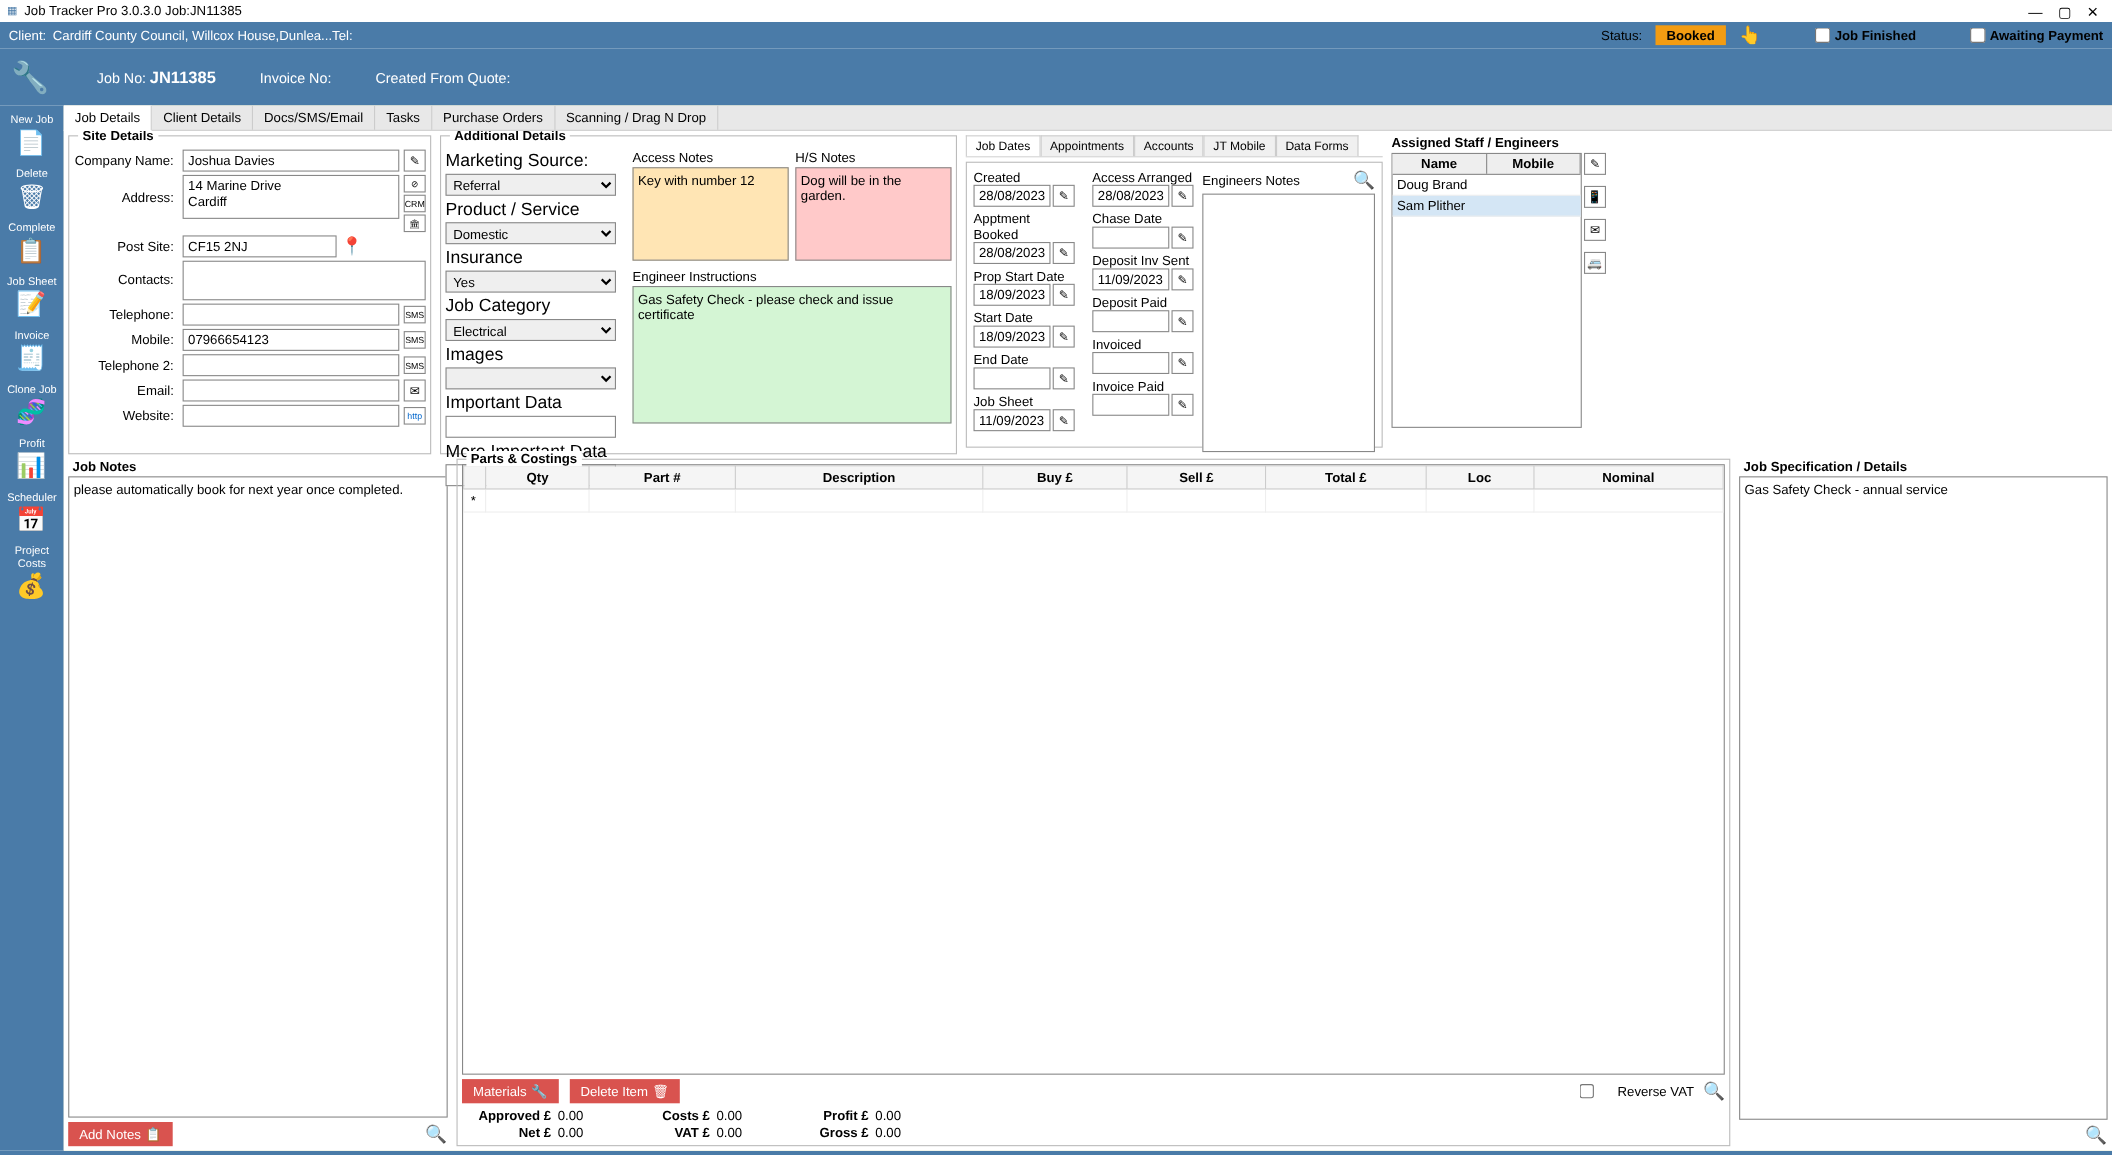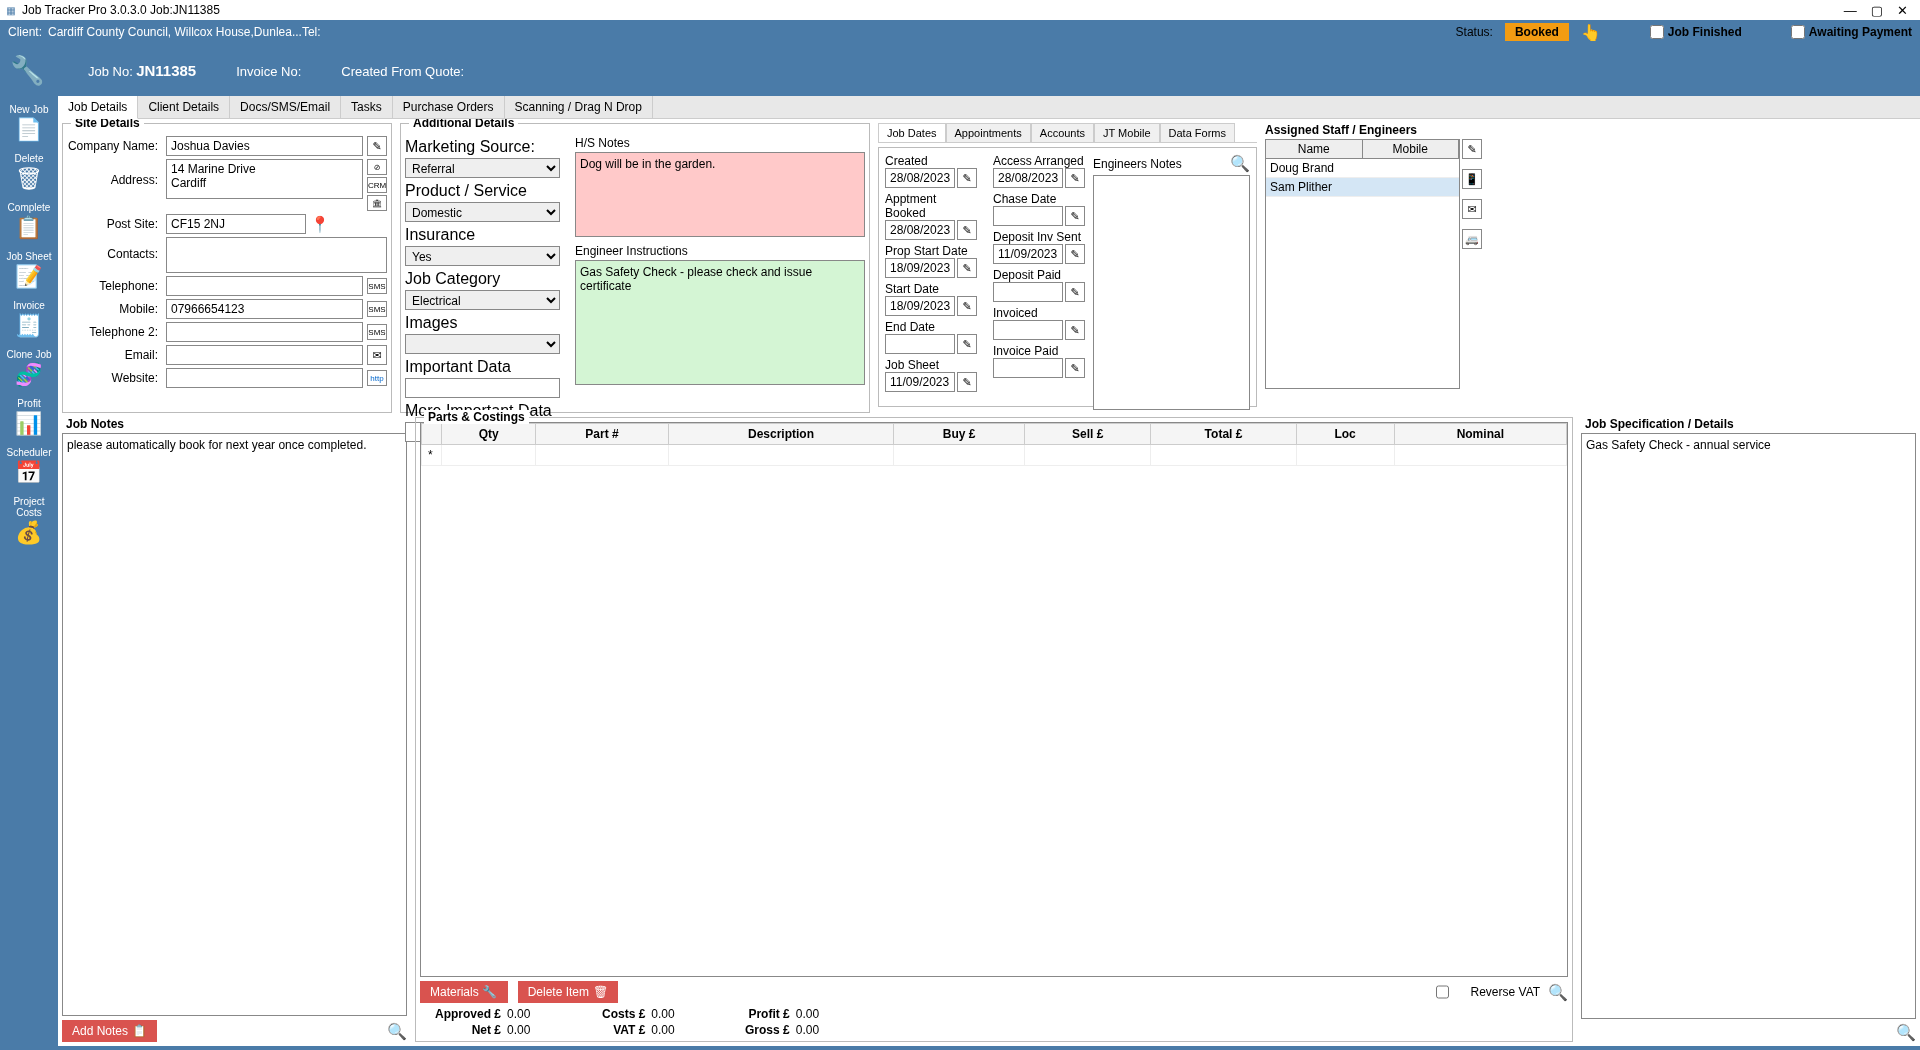--- a/index.html
+++ b/index.html
@@ -56,25 +56,25 @@
 .dates-tab.active { background: #fff; }
 .dates-grid { display: flex; gap: 6px; }
 .dates-col { flex: 1; display: flex; flex-direction: column; gap: 2px; }
 .date-field { display: flex; flex-direction: column; margin-bottom: 2px; }
 .date-field label { font-size: 12px; }
 .date-field .date-row { display: flex; gap: 2px; }
 .date-field input { flex: 1; border: 1px solid #888; padding: 2px 4px; font-size: 12px; height: 20px; width: 70px;}
 .eng-notes-wrap { width: 165px; }
 .eng-notes-hdr { display:flex; justify-content:space-between; align-items:center; font-size:12px;}
 .eng-notes-area { width: 100%; height: 235px; border: 1px solid #888; resize: none; padding: 4px; margin-top:2px; }
-.staff-panel { width: 195px; position:relative; }
+.staff-panel { width: 173px; position:relative; }
 .staff-panel .panel-title-row { display: flex; justify-content: space-between; align-items: center; margin-bottom: 2px; }
 .staff-table { border: 1px solid #888; height: 250px; font-size: 12px; }
 .staff-table .st-head { display: flex; background: #eee; border-bottom: 1px solid #888; }
-.staff-table .st-head div { flex: 1; padding: 2px 4px; border-right: 1px solid #888; font-weight:normal; text-align:center; }
+.staff-table .st-head div { flex: 1; padding: 2px 4px; border-right: 1px solid #888; font-weight:bold; text-align:center; }
 .staff-row { display: flex; border-bottom: 1px solid #eee; }
 .staff-row div { flex: 1; padding: 2px 4px; }
 .staff-row.selected { background: #d4e6f5; }
 .right-icons { position: absolute; right: -22px; top: 16px; display: flex; flex-direction: column; gap: 10px; }
 .bottom-panels { display: flex; gap: 8px; flex: 1; min-height: 0; }
 .job-notes-panel { width: 345px; display: flex; flex-direction: column; }
 .jn-title { font-weight: bold; font-size: 12px; margin-bottom: 2px; padding-left:4px; }
 .jn-area { flex: 1; border: 1px solid #888; padding: 4px; font-size: 12px; resize: none; width:100%; }
 .jn-footer { display: flex; justify-content: space-between; align-items: center; margin-top: 4px; }
 .red-btn { background: #d9534f; color: #fff; border: none; padding: 4px 10px; cursor: pointer; font-size: 12px; display: inline-flex; align-items: center; gap: 4px; }
@@ -261,20 +261,24 @@
             <div class="ad-label">Images</div>
             <select class="ad-select"><option></option></select>
             <div class="ad-label">Important Data</div>
             <input class="ad-select" style="">
             <div class="ad-label">More Important Data</div>
             <input class="ad-select" style="">
           </div>
           <div class="ad-right">
             <div class="notes-row">
               <div class="note-box">
+                <div class="note-label">Access Notes</div>
+                <textarea class="note-area access-notes" style="">Key with number 12</textarea>
+              </div>
+              <div class="note-box">
                 <div class="note-label">H/S Notes</div>
                 <textarea class="note-area hs-notes" style="">Dog will be in the garden.</textarea>
               </div>
             </div>
             <div class="note-box">
               <div class="note-label">Engineer Instructions</div>
               <textarea class="note-area engineer-inst" style="">Gas Safety Check - please check and issue certificate</textarea>
             </div>
           </div>
         </div>

